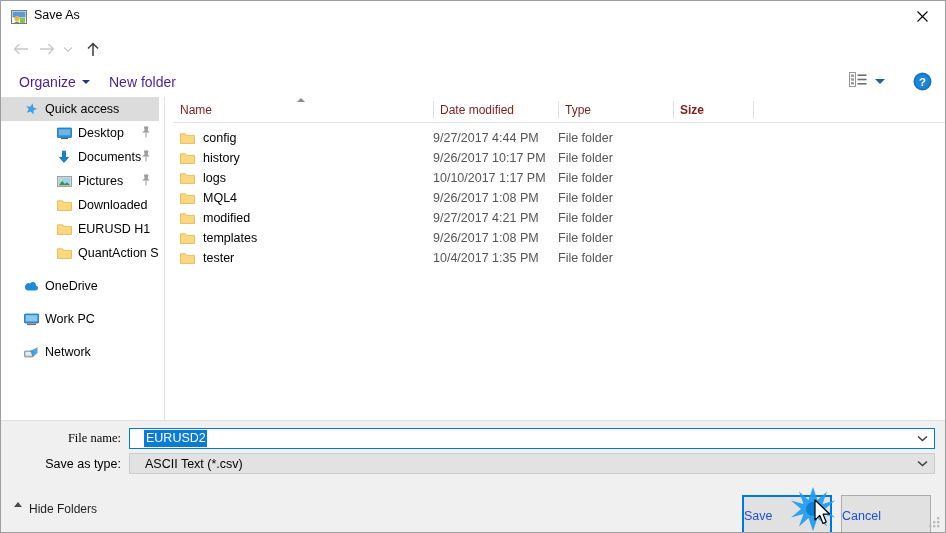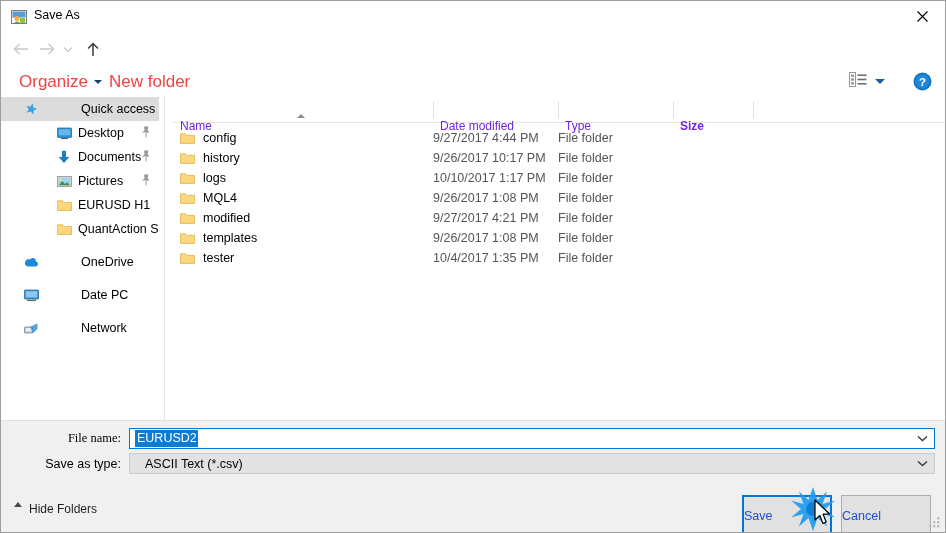--- a/index.html
+++ b/index.html
@@ -154,22 +154,22 @@
     height: 31px;
     background: #ffffff;
     border-bottom: 1px solid #e5e5e5;
   }
   .cmd-item {
     position: absolute;
     top: 6px;
     height: 20px;
     display: flex;
     align-items: center;
-    font-size: 17px;
-    color: #ef4444;
+    font-size: 14px;
+    color: #4c1d95;
     padding: 0 4px;
     justify-content: space-between;
   }
   .cmd-organize { left: 14px; }
   .cmd-newfolder { left: 104px; }
   .cmd-caret {
     margin-left: 6px;
     width: 0; height: 0;
     border-left: 4px solid transparent;
     border-right: 4px solid transparent;
@@ -225,21 +225,21 @@
     width: 16px; height: 16px;
     margin-right: 6px;
     flex: 0 0 16px;
     display: flex; align-items: center; justify-content: center;
   }
   .side-label { flex: 1 1 auto; overflow: hidden; }
   .pin {
     flex: 0 0 auto;
     margin-right: 8px;
   }
-  .indent-0 { padding-left: 22px; gap: 36px; }
+  .indent-0 { padding-left: 22px; }
   .indent-1 { padding-left: 55px; }
   .side-gap { height: 9px; }
 
   .splitter {
     position: absolute;
     left: 158px; top: 0;
     width: 14px; height: 323px;
     background: #ffffff;
   }
   .splitter-line {
@@ -257,26 +257,26 @@
     height: 323px;
     background: #ffffff;
   }
   .col-head {
     position: relative;
     height: 25px;
     border-bottom: 1px solid #e5e5e5;
   }
   .col {
     position: absolute;
-    top: 16px;
+    top: 0;
     height: 25px;
     display: flex;
     align-items: center;
     font-size: 12px;
-    color: #6d28d9;
+    color: #7f1d1d;
     padding-left: 7px;
     box-sizing: border-box;
   }
   .col-divider {
     position: absolute;
     top: 4px;
     width: 1px;
     height: 17px;
     background: #e0e0e0;
   }
@@ -344,21 +344,21 @@
     position: absolute;
     left: 128px; top: 427px;
     width: 806px; height: 21px;
     background: #ffffff;
     border: 1px solid #0078d7;
     box-sizing: border-box;
     display: flex;
     align-items: center;
   }
   .filename-value {
-    margin-left: 5px;
+    margin-left: 14px;
     background: #0a7cd5;
     color: #ffffff;
     font-size: 12.5px;
     padding: 1px 1px 1px 2px;
     line-height: 15px;
   }
   .savetype-combo {
     position: absolute;
     left: 128px; top: 452px;
     width: 806px; height: 21px;
@@ -609,20 +609,28 @@
         </span>
         <span class="side-label">Pictures</span>
         <span class="pin">
           <svg width="10" height="12" viewBox="0 0 10 12">
             <path d="M3 0.6 L7.4 0.6 L6.6 4.6 L9 6.6 L1 6.6 L3.6 4.6 Z" fill="#9a9a9a"></path>
             <path d="M5 6.6 L5 11.4" stroke="#9a9a9a" stroke-width="1"></path>
           </svg>
         </span>
       </div>
 
+      <div class="side-item indent-1">
+        <span class="side-icon">
+          <svg width="15" height="13" viewBox="0 0 15 13">
+            <path d="M0.5 1.8 h5 l1.4 1.6 h7.6 v8 h-14 z" fill="#fcd77f" stroke="#e0b44c" stroke-width="0.8"></path>
+          </svg>
+        </span>
+        <span class="side-label">Downloaded</span>
+      </div>
 
       <div class="side-item indent-1">
         <span class="side-icon">
           <svg width="15" height="13" viewBox="0 0 15 13">
             <path d="M0.5 1.8 h5 l1.4 1.6 h7.6 v8 h-14 z" fill="#fcd77f" stroke="#e0b44c" stroke-width="0.8"></path>
           </svg>
         </span>
         <span class="side-label">EURUSD H1</span>
       </div>
 
@@ -650,21 +658,21 @@
       <div class="side-gap"></div>
 
       <div class="side-item indent-0">
         <span class="side-icon">
           <svg width="15" height="13" viewBox="0 0 15 13">
             <rect x="0.5" y="1" width="14" height="9" rx="0.6" fill="#3a93d6" stroke="#1f6ea8" stroke-width="0.8"></rect>
             <rect x="1.8" y="2.2" width="11.4" height="6.2" fill="#8cc8ee"></rect>
             <rect x="3" y="10.6" width="9" height="1.5" fill="#6f6f6f"></rect>
           </svg>
         </span>
-        <span class="side-label">Date PC</span>
+        <span class="side-label">Work PC</span>
       </div>
 
       <div class="side-gap"></div>
 
       <div class="side-item indent-0">
         <span class="side-icon">
           <svg width="15" height="13" viewBox="0 0 15 13">
             <rect x="0.5" y="5" width="8.5" height="6" rx="0.6" fill="#b9c4cc" stroke="#7e8a93" stroke-width="0.8"></rect>
             <rect x="1.8" y="6" width="6" height="3.4" fill="#e8edf1"></rect>
             <path d="M6 5 L13.5 1.2 L13.5 7 L9 11" fill="#3a93d6" opacity="0.85"></path>

